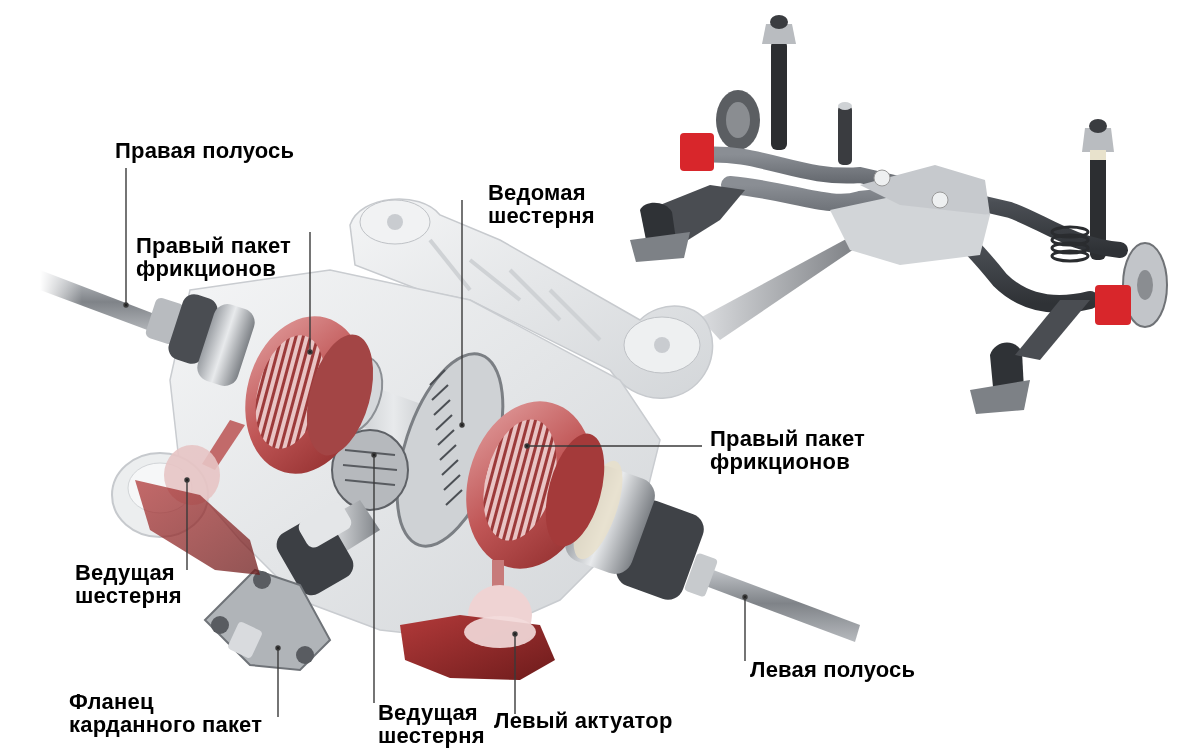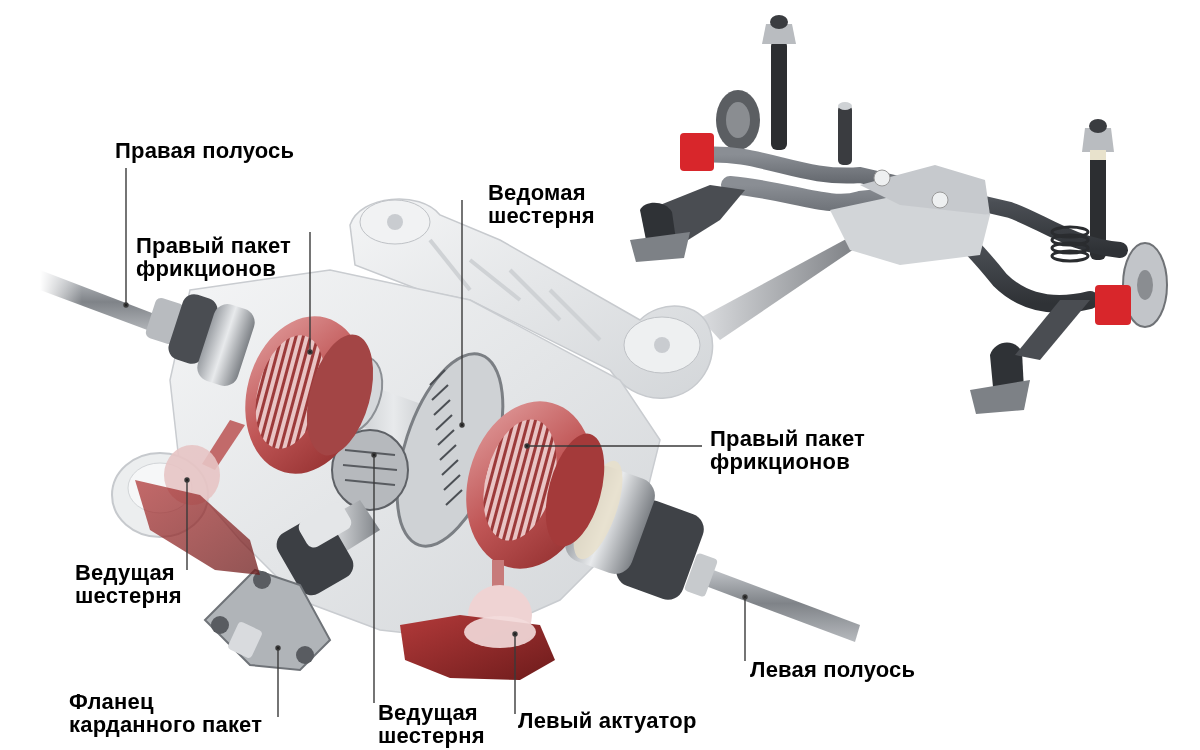--- a/index.html
+++ b/index.html
@@ -243,20 +243,20 @@
   <div class="label" style="left:69px;top:690px;">
     <span>Фланец</span>
     <span>карданного пакет</span>
   </div>
 
   <div class="label" style="left:378px;top:701px;">
     <span>Ведущая</span>
     <span>шестерня</span>
   </div>
 
-  <div class="label" style="left:518px;top:709px;">
+  <div class="label" style="left:494px;top:709px;">
     <span>Левый актуатор</span>
   </div>
 
   <div class="label" style="left:750px;top:658px;">
     <span>Левая полуось</span>
   </div>
 </div>
 
 </body></html>

